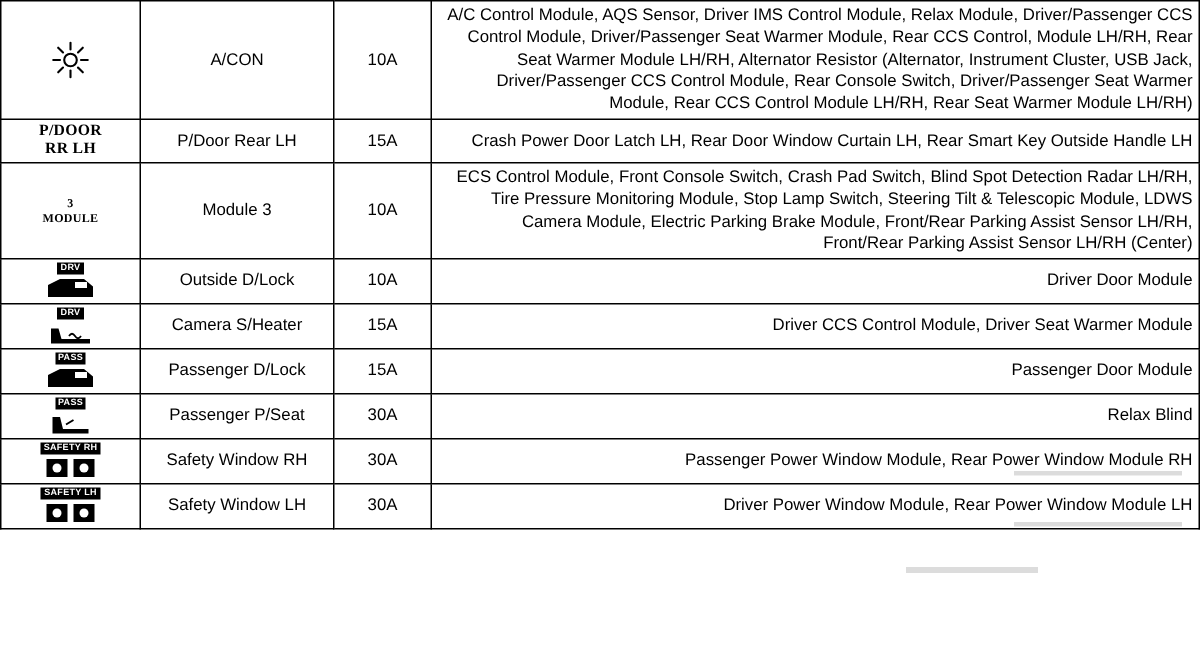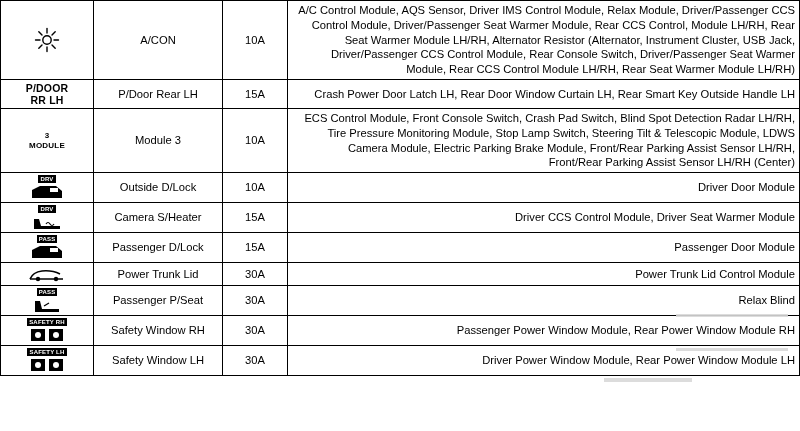--- a/index.html
+++ b/index.html
@@ -52,20 +52,21 @@
     align-items: center;
     justify-content: center;
     min-height: 18px;
   }
   .sym-text {
     font-weight: bold;
     font-size: 10.5px;
     letter-spacing: 0.2px;
     text-align: center;
     line-height: 1.15;
+    font-family: Liberation Serif, serif;
   }
   .sym-text.small {
     font-size: 8px;
     font-weight: bold;
   }
   .badge {
     display: inline-block;
     background: #000000;
     color: #ffffff;
     font-size: 6px;
@@ -185,35 +186,20 @@
             <path d="M2 14 L2 6 L10 2 L26 2 L32 7 L32 14 Z" fill="#000"></path>
             <rect x="20" y="4" width="8" height="4" fill="#fff"></rect>
           </svg>
         </div>
       </td>
       <td class="col-name">Passenger D/Lock</td>
       <td class="col-amp">15A</td>
       <td class="col-desc">Passenger Door Module</td>
     </tr>
 
-    <tr>
-      <td class="col-symbol">
-        <div class="sym-wrap">
-          <svg width="40" height="16" viewBox="0 0 40 16" aria-hidden="true">
-            <path d="M3 13 q3 -7 12 -8 q10 -1 18 3" fill="none" stroke="#000" stroke-width="1.6"></path>
-            <path d="M3 13 L36 13" stroke="#000" stroke-width="1.6"></path>
-            <circle cx="11" cy="13" r="2.2" fill="#000"></circle>
-            <circle cx="29" cy="13" r="2.2" fill="#000"></circle>
-          </svg>
-        </div>
-      </td>
-      <td class="col-name">Power Trunk Lid</td>
-      <td class="col-amp">30A</td>
-      <td class="col-desc">Power Trunk Lid Control Module</td>
-    </tr>
 
     <tr>
       <td class="col-symbol">
         <div class="icon-col">
           <span class="badge">PASS</span>
           <svg width="34" height="16" viewBox="0 0 34 16" aria-hidden="true">
             <path d="M5 15 L5 4 L10 4 L12 12 L29 12 L29 15 Z" fill="#000"></path>
             <path d="M14 9 l5 -3" stroke="#000" stroke-width="1.3"></path>
           </svg>
         </div>

